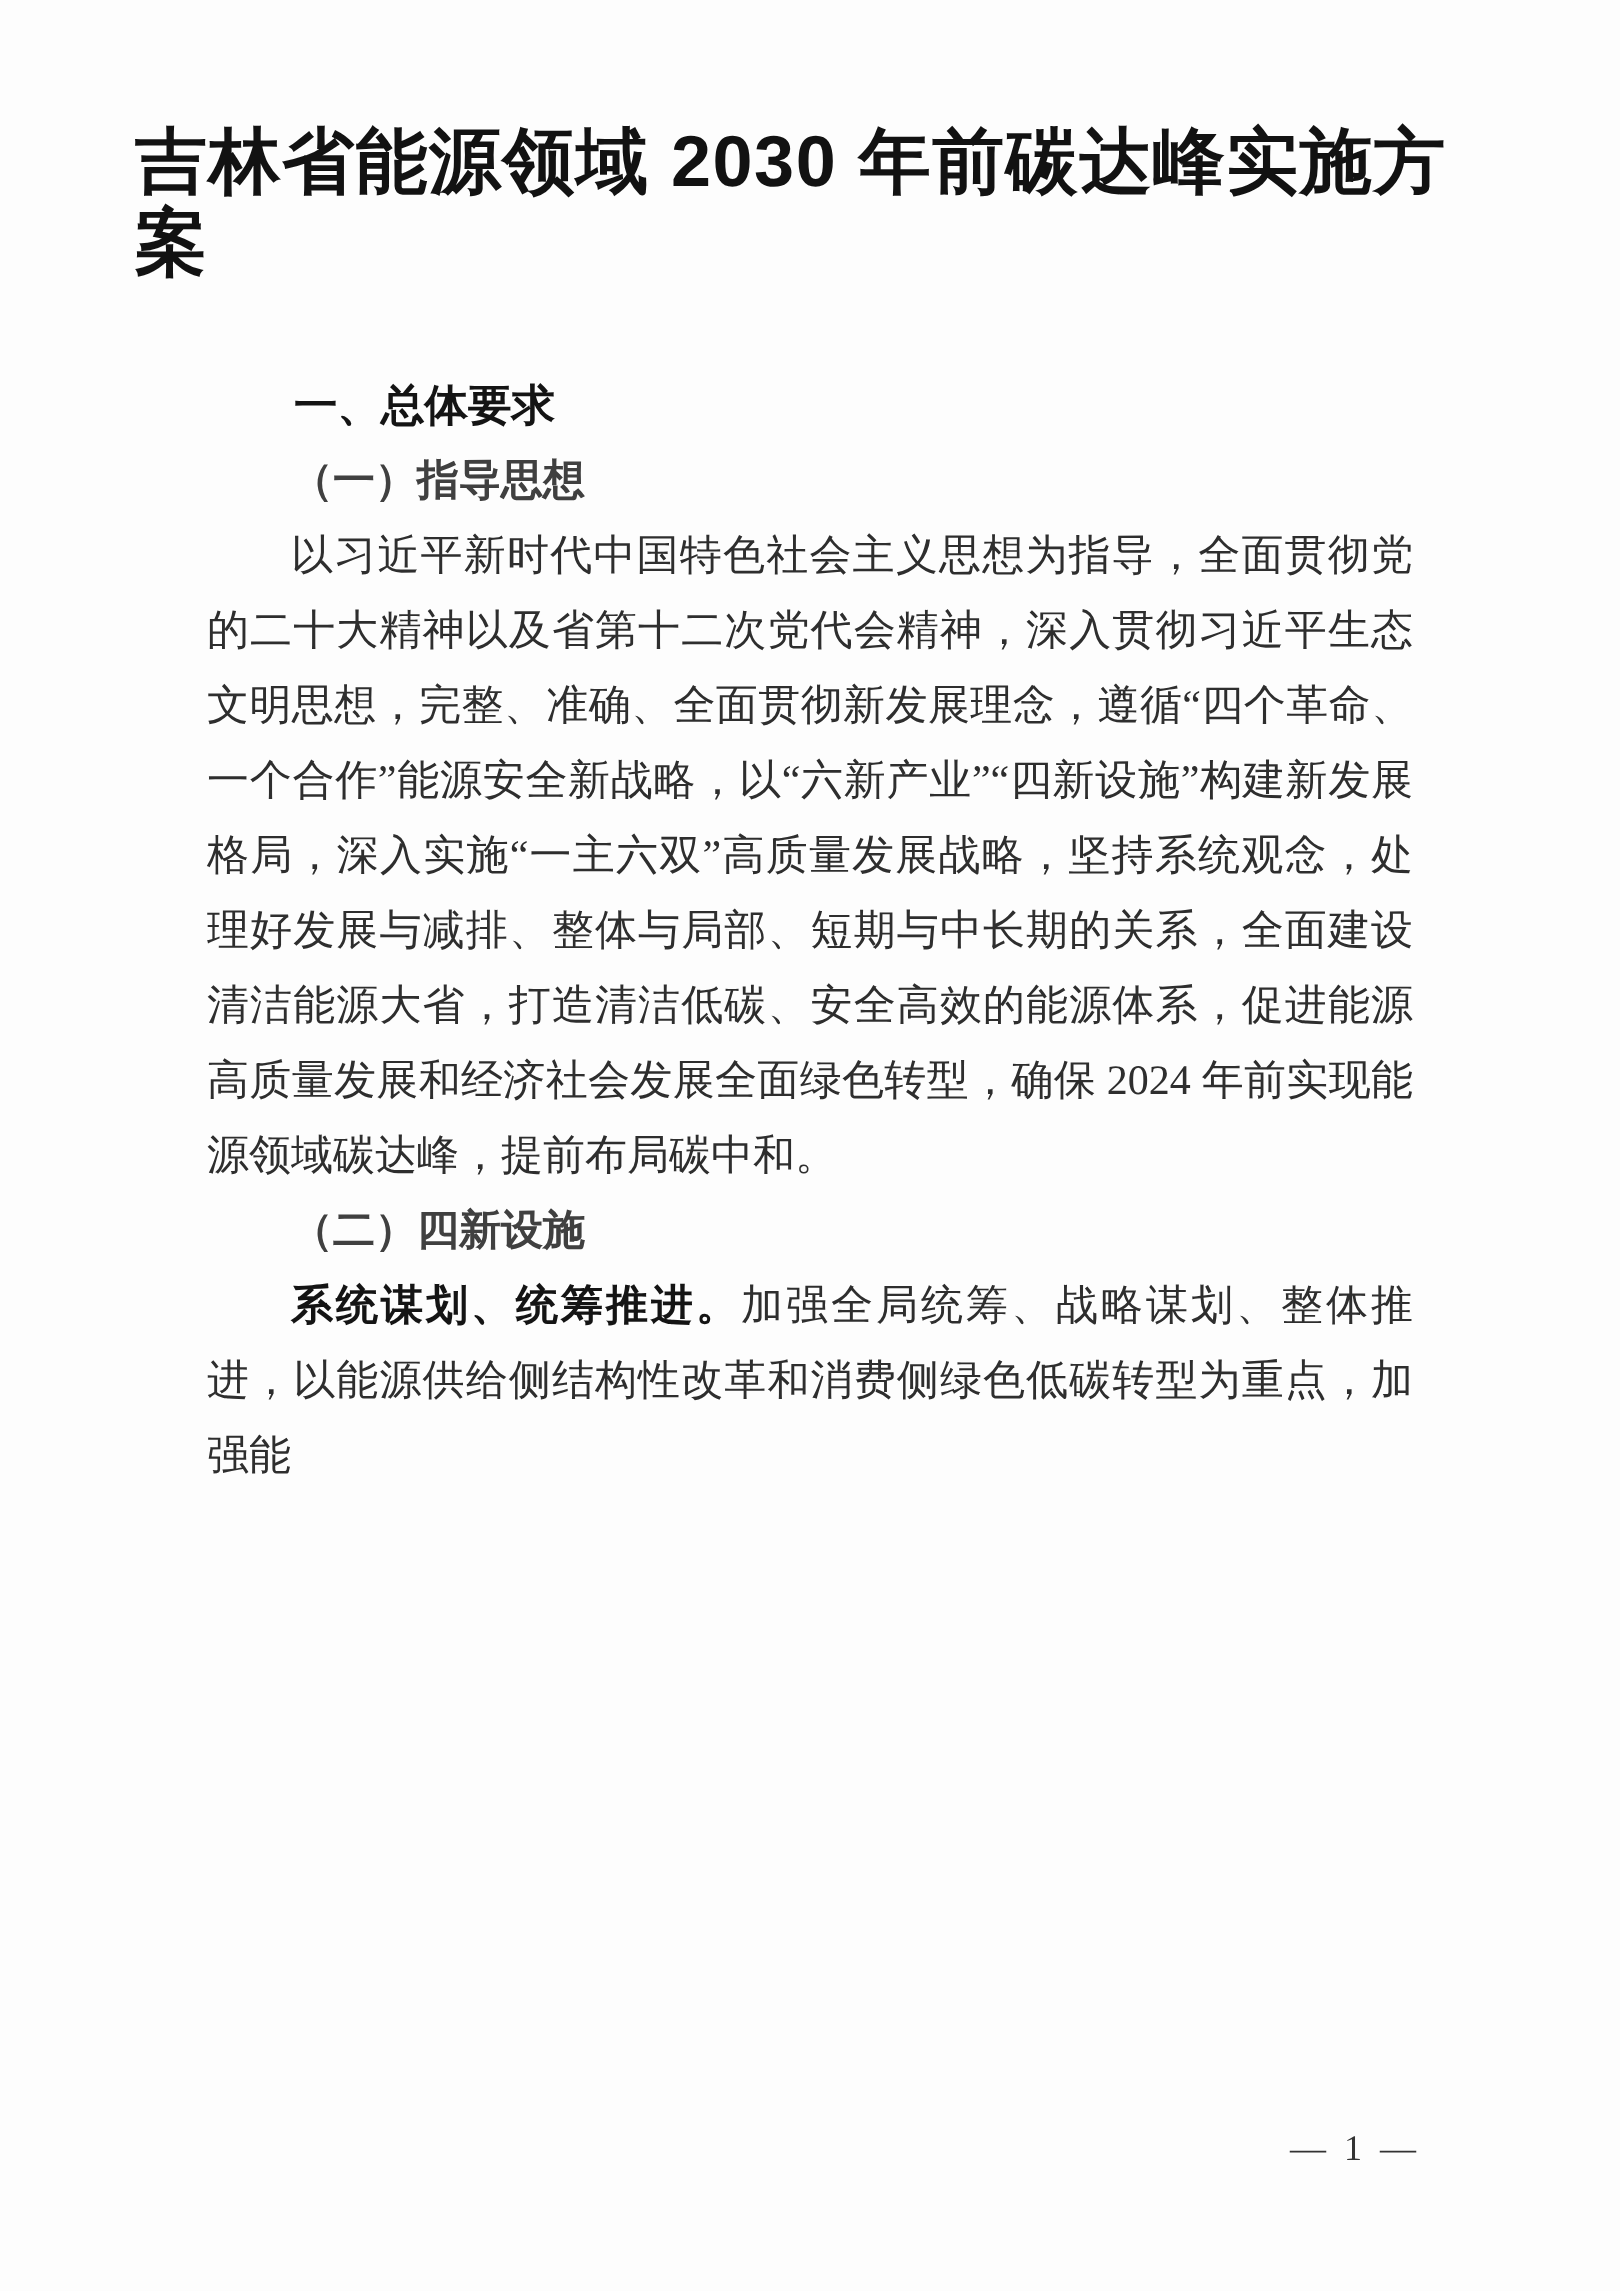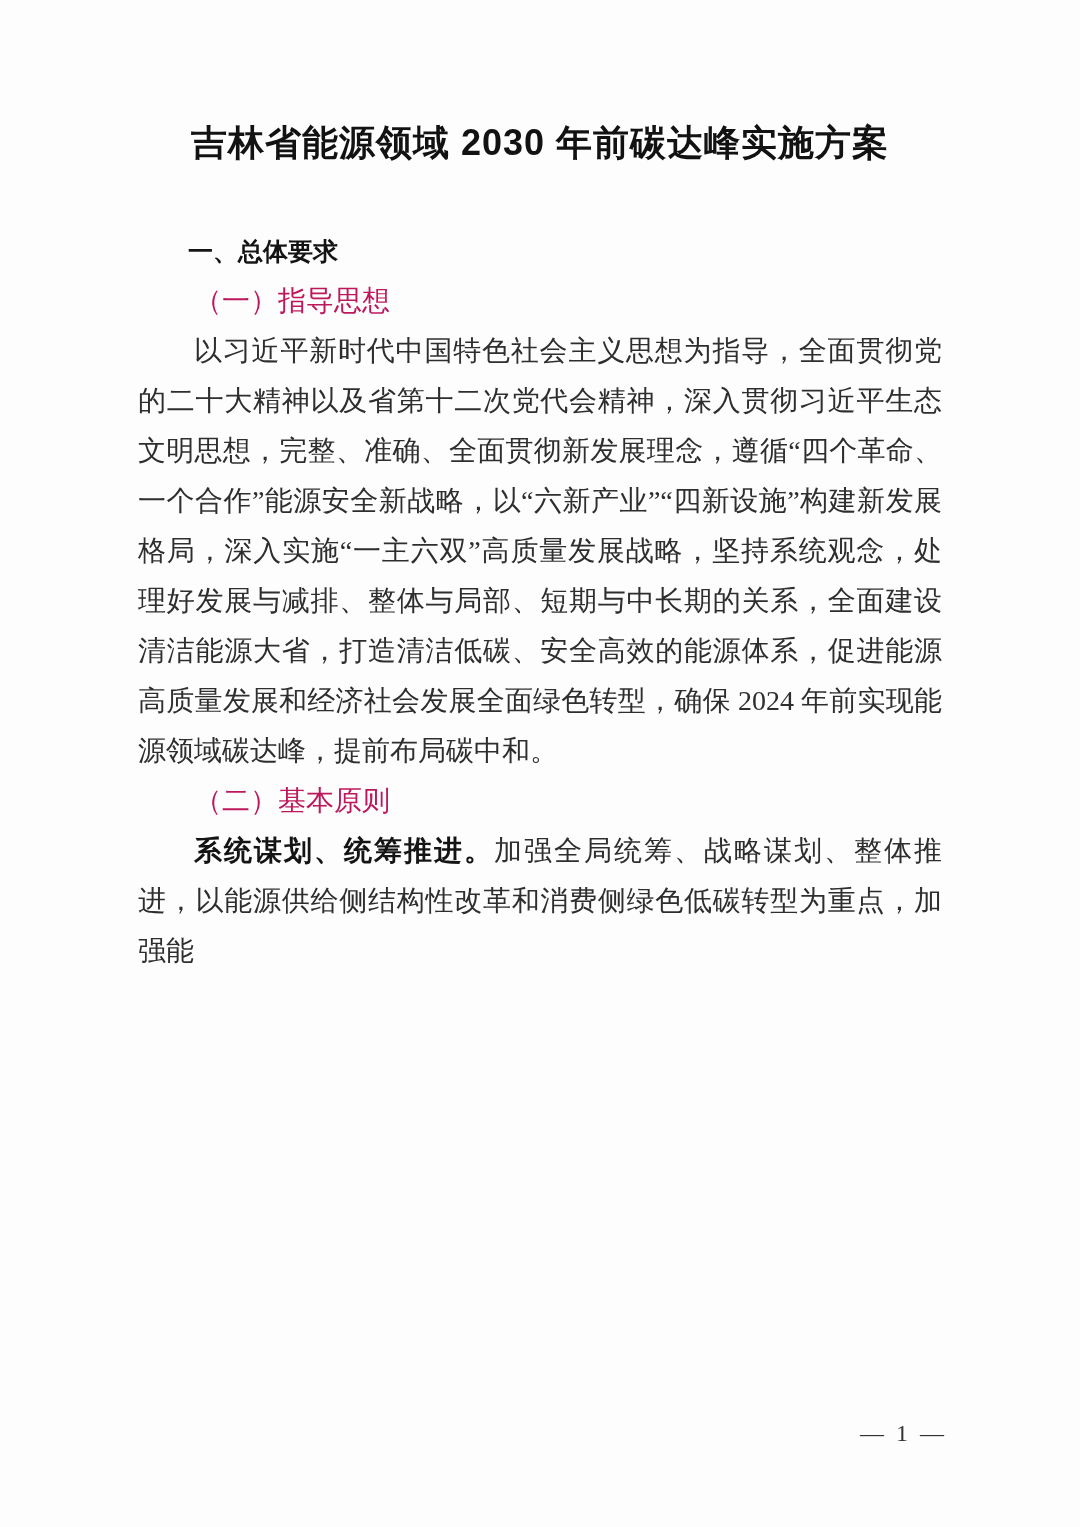--- a/index.html
+++ b/index.html
@@ -8,50 +8,51 @@
     background: #ffffff;
   }
   .page {
     position: relative;
     width: 1080px;
     height: 1527px;
     background: #fdfdfd;
     overflow: hidden;
   }
   .doc-title {
-    margin: 116px 90px 0;
-    text-align: center;
+    margin: 82px 90px 0;
+    text-align: left;
     font-family: "Liberation Sans", sans-serif;
     font-weight: 700;
-    font-size: 36px;
+    font-size: 48px;
     line-height: 54px;
     color: #121212;
     letter-spacing: 1px;
   }
   .doc-body {
     width: 804px;
     margin: 56px auto 0;
     font-size: 28px;
     line-height: 50px;
     color: #2e2e2e;
     text-align: justify;
   }
   .para {
     text-indent: 2em;
   }
   .heading {
     text-indent: 2em;
     font-family: "Liberation Sans", sans-serif;
     font-weight: 700;
-    font-size: 25px;
+    font-size: 29px;
     color: #141414;
   }
   .subheading {
     text-indent: 2em;
-    color: #be185d;
+    color: #404040;
+    font-weight: bold;
   }
   .lead-bold {
     font-family: Liberation Serif, serif;
     font-weight: 700;
     color: #141414;
   }
   .page-number {
     position: absolute;
     right: 133px;
     bottom: 80px;
@@ -69,21 +70,21 @@
 
   <div class="doc-body">
 
 
     <p class="heading">一、总体要求</p>
 
     <p class="subheading">（一）指导思想</p>
 
     <p class="para">以习近平新时代中国特色社会主义思想为指导，全面贯彻党的二十大精神以及省第十二次党代会精神，深入贯彻习近平生态文明思想，完整、准确、全面贯彻新发展理念，遵循“四个革命、一个合作”能源安全新战略，以“六新产业”“四新设施”构建新发展格局，深入实施“一主六双”高质量发展战略，坚持系统观念，处理好发展与减排、整体与局部、短期与中长期的关系，全面建设清洁能源大省，打造清洁低碳、安全高效的能源体系，促进能源高质量发展和经济社会发展全面绿色转型，确保 2024 年前实现能源领域碳达峰，提前布局碳中和。</p>
 
-    <p class="subheading">（二）基本原则</p>
+    <p class="subheading">（二）四新设施</p>
 
     <p class="para"><span class="lead-bold">系统谋划、统筹推进。</span><span>加强全局统筹、战略谋划、整体推进，以能源供给侧结构性改革和消费侧绿色低碳转型为重点，加强能</span></p>
 
   </div>
 
   <div class="page-number">— 1 —</div>
 
 </div>
 
 </body></html>

